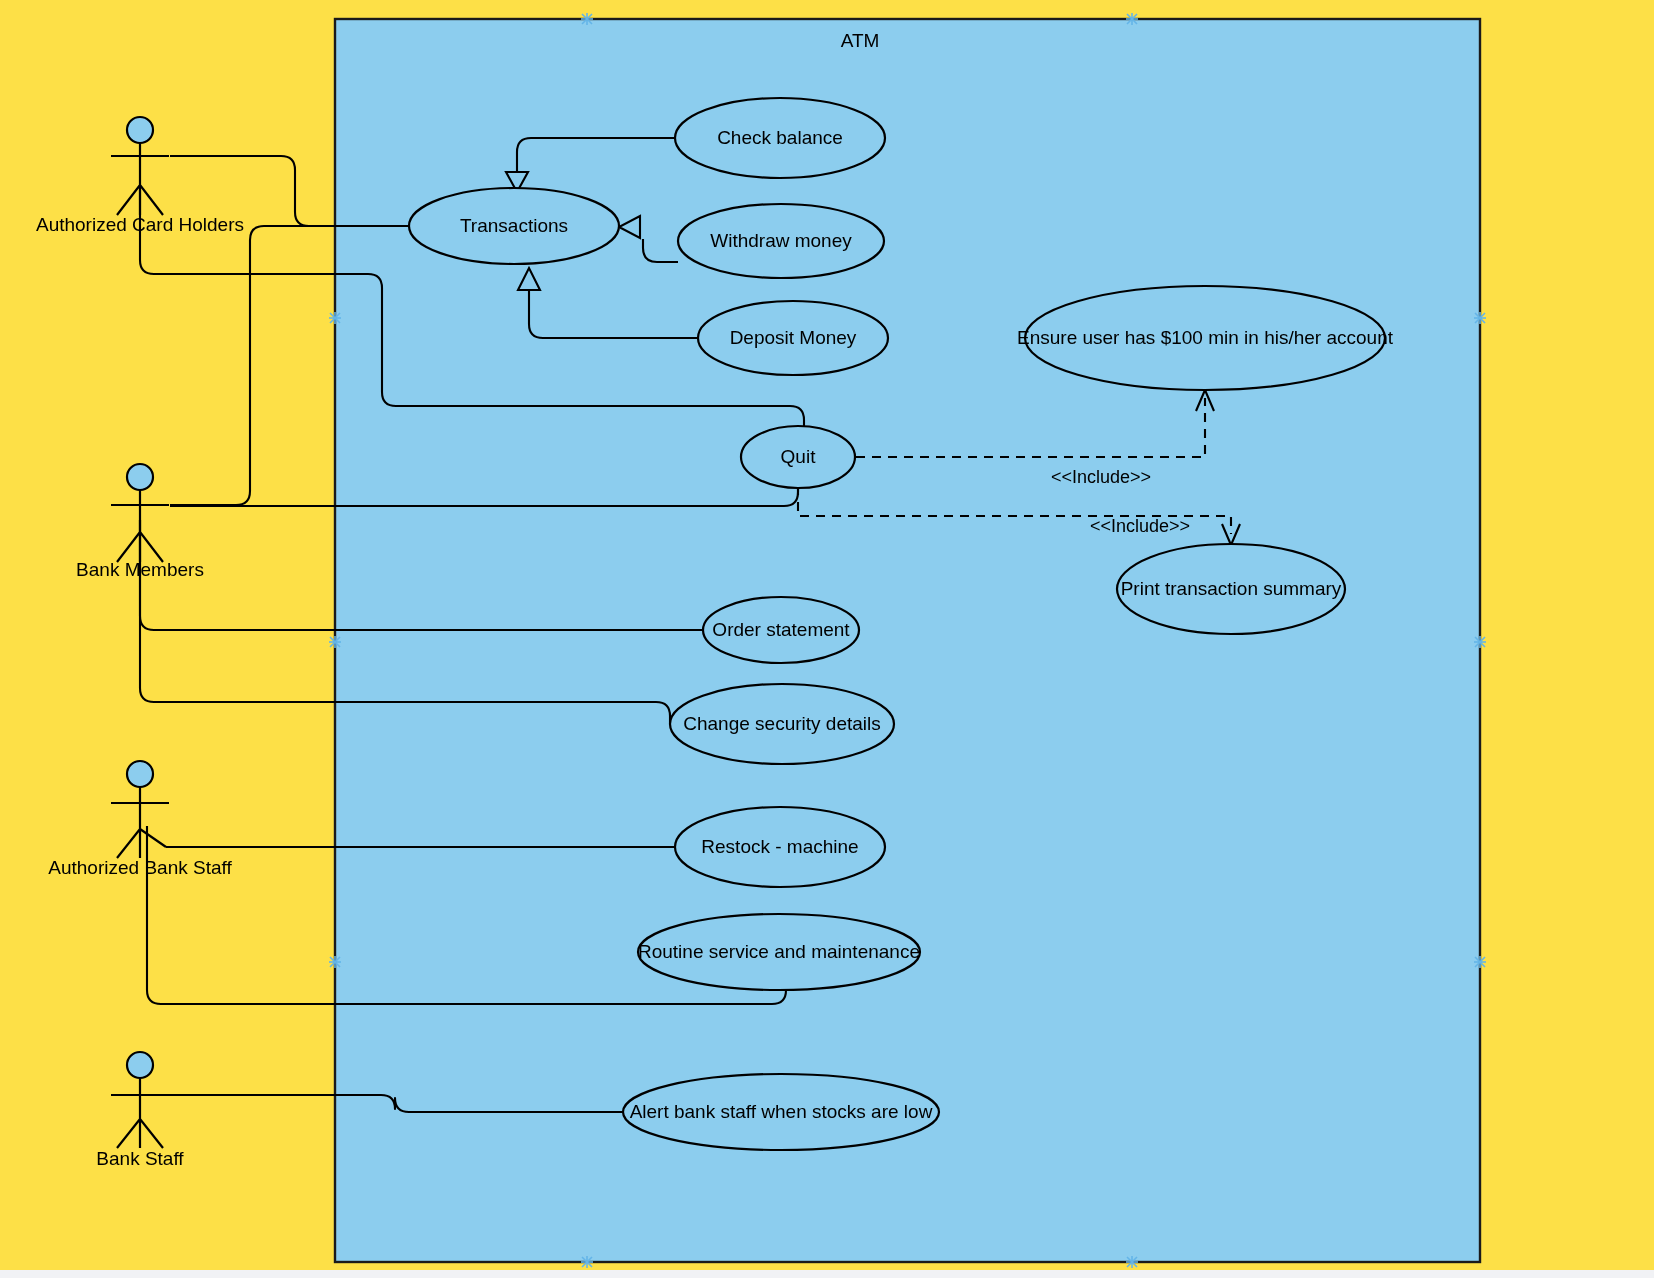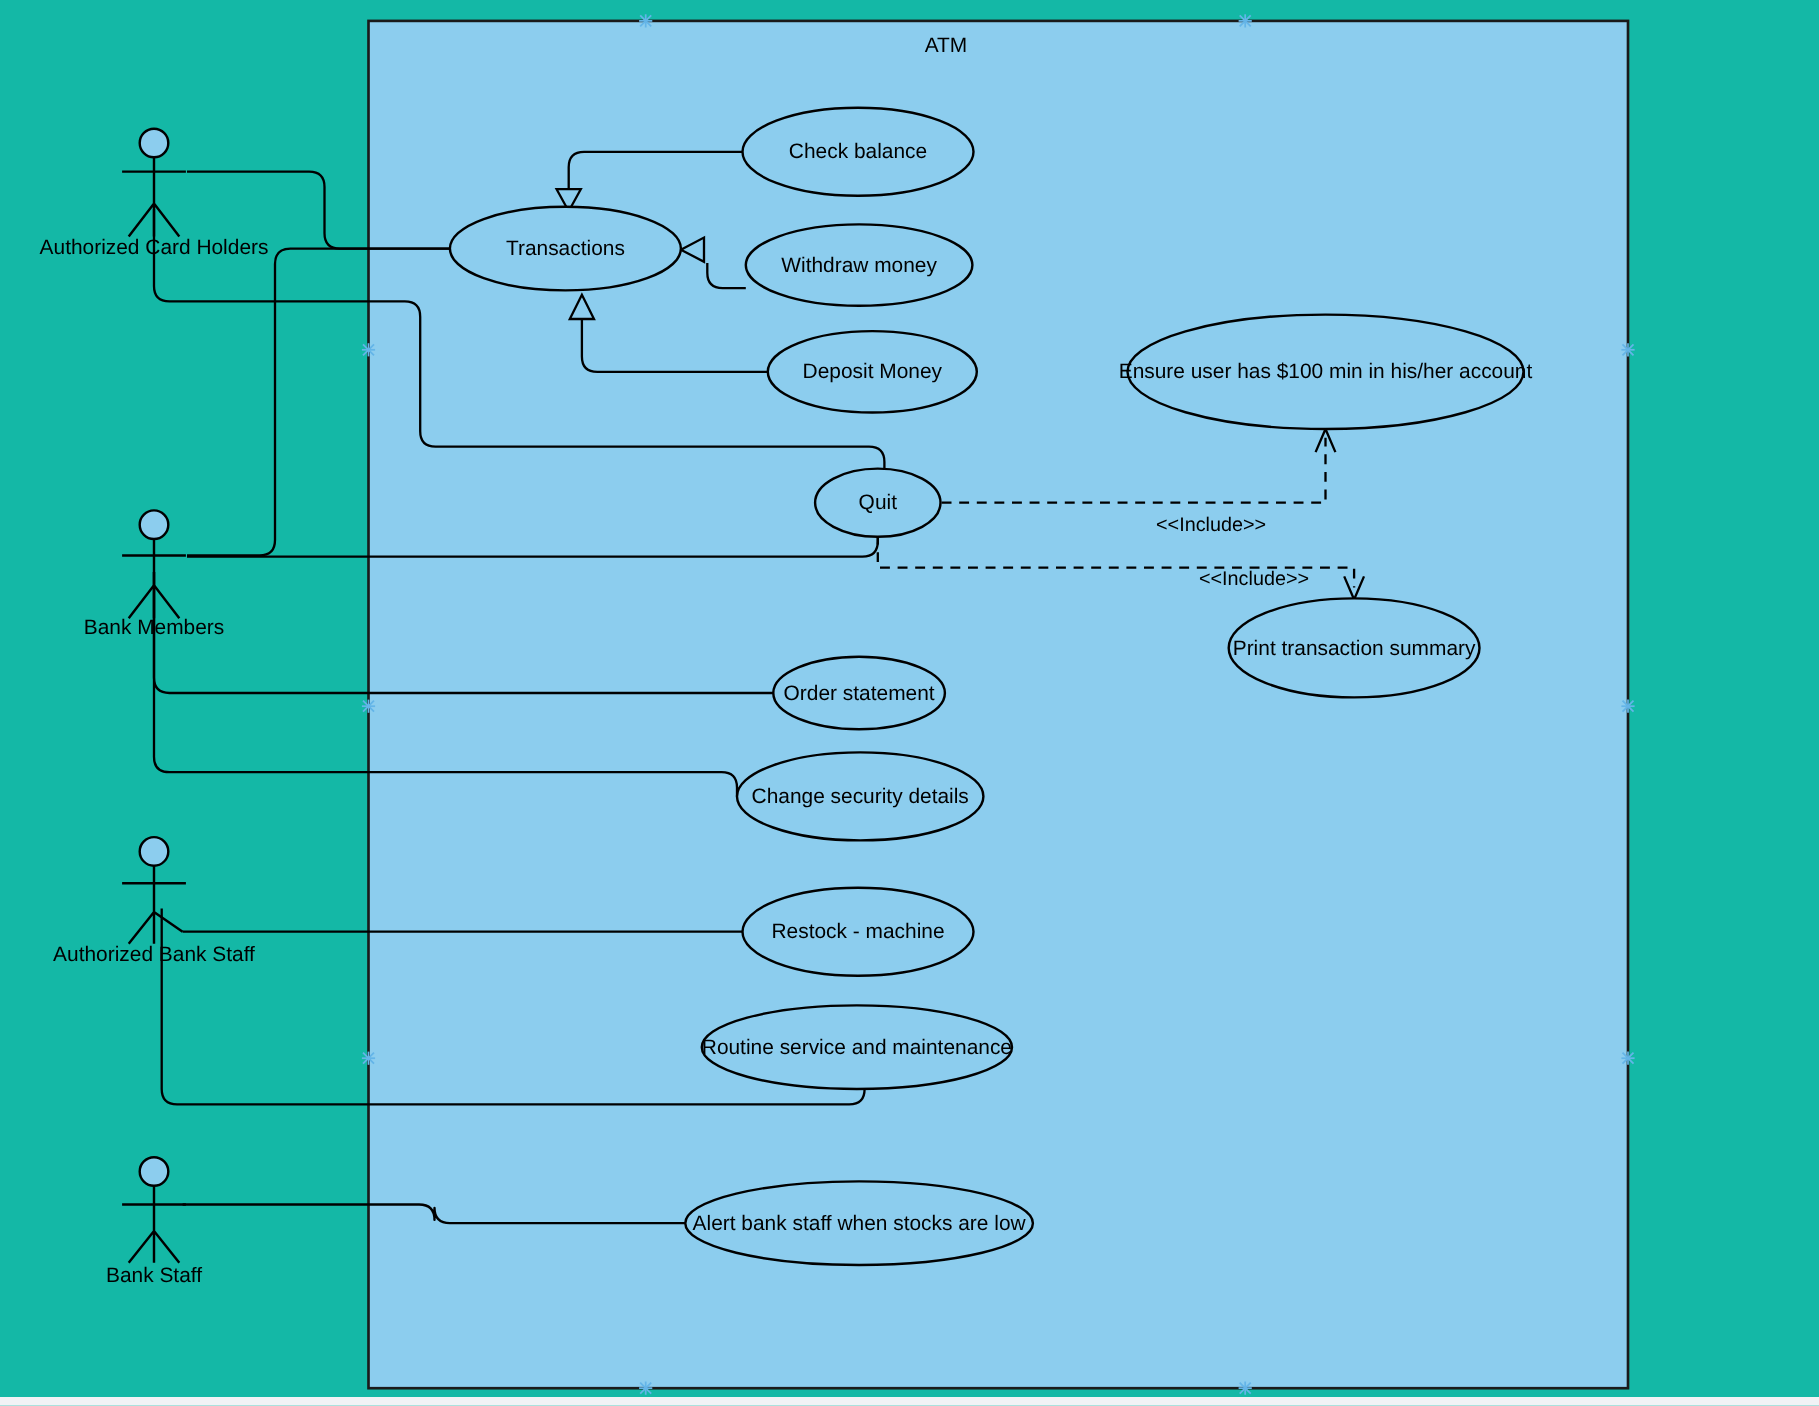--- a/index.html
+++ b/index.html
@@ -5,21 +5,21 @@
   html, body {
     margin: 0;
     padding: 0;
     background: #ffffff;
     font-family: "Liberation Sans", sans-serif;
   }
   #canvas {
     position: relative;
     width: 1654px;
     height: 1278px;
-    background: #14b8a6;
+    background: #fde047;
     overflow: hidden;
     text-align: center;
   }
   #bottom-strip {
     position: absolute;
     left: 0;
     top: 1270px;
     width: 1654px;
     height: 8px;
     background: #f1f2f5;

